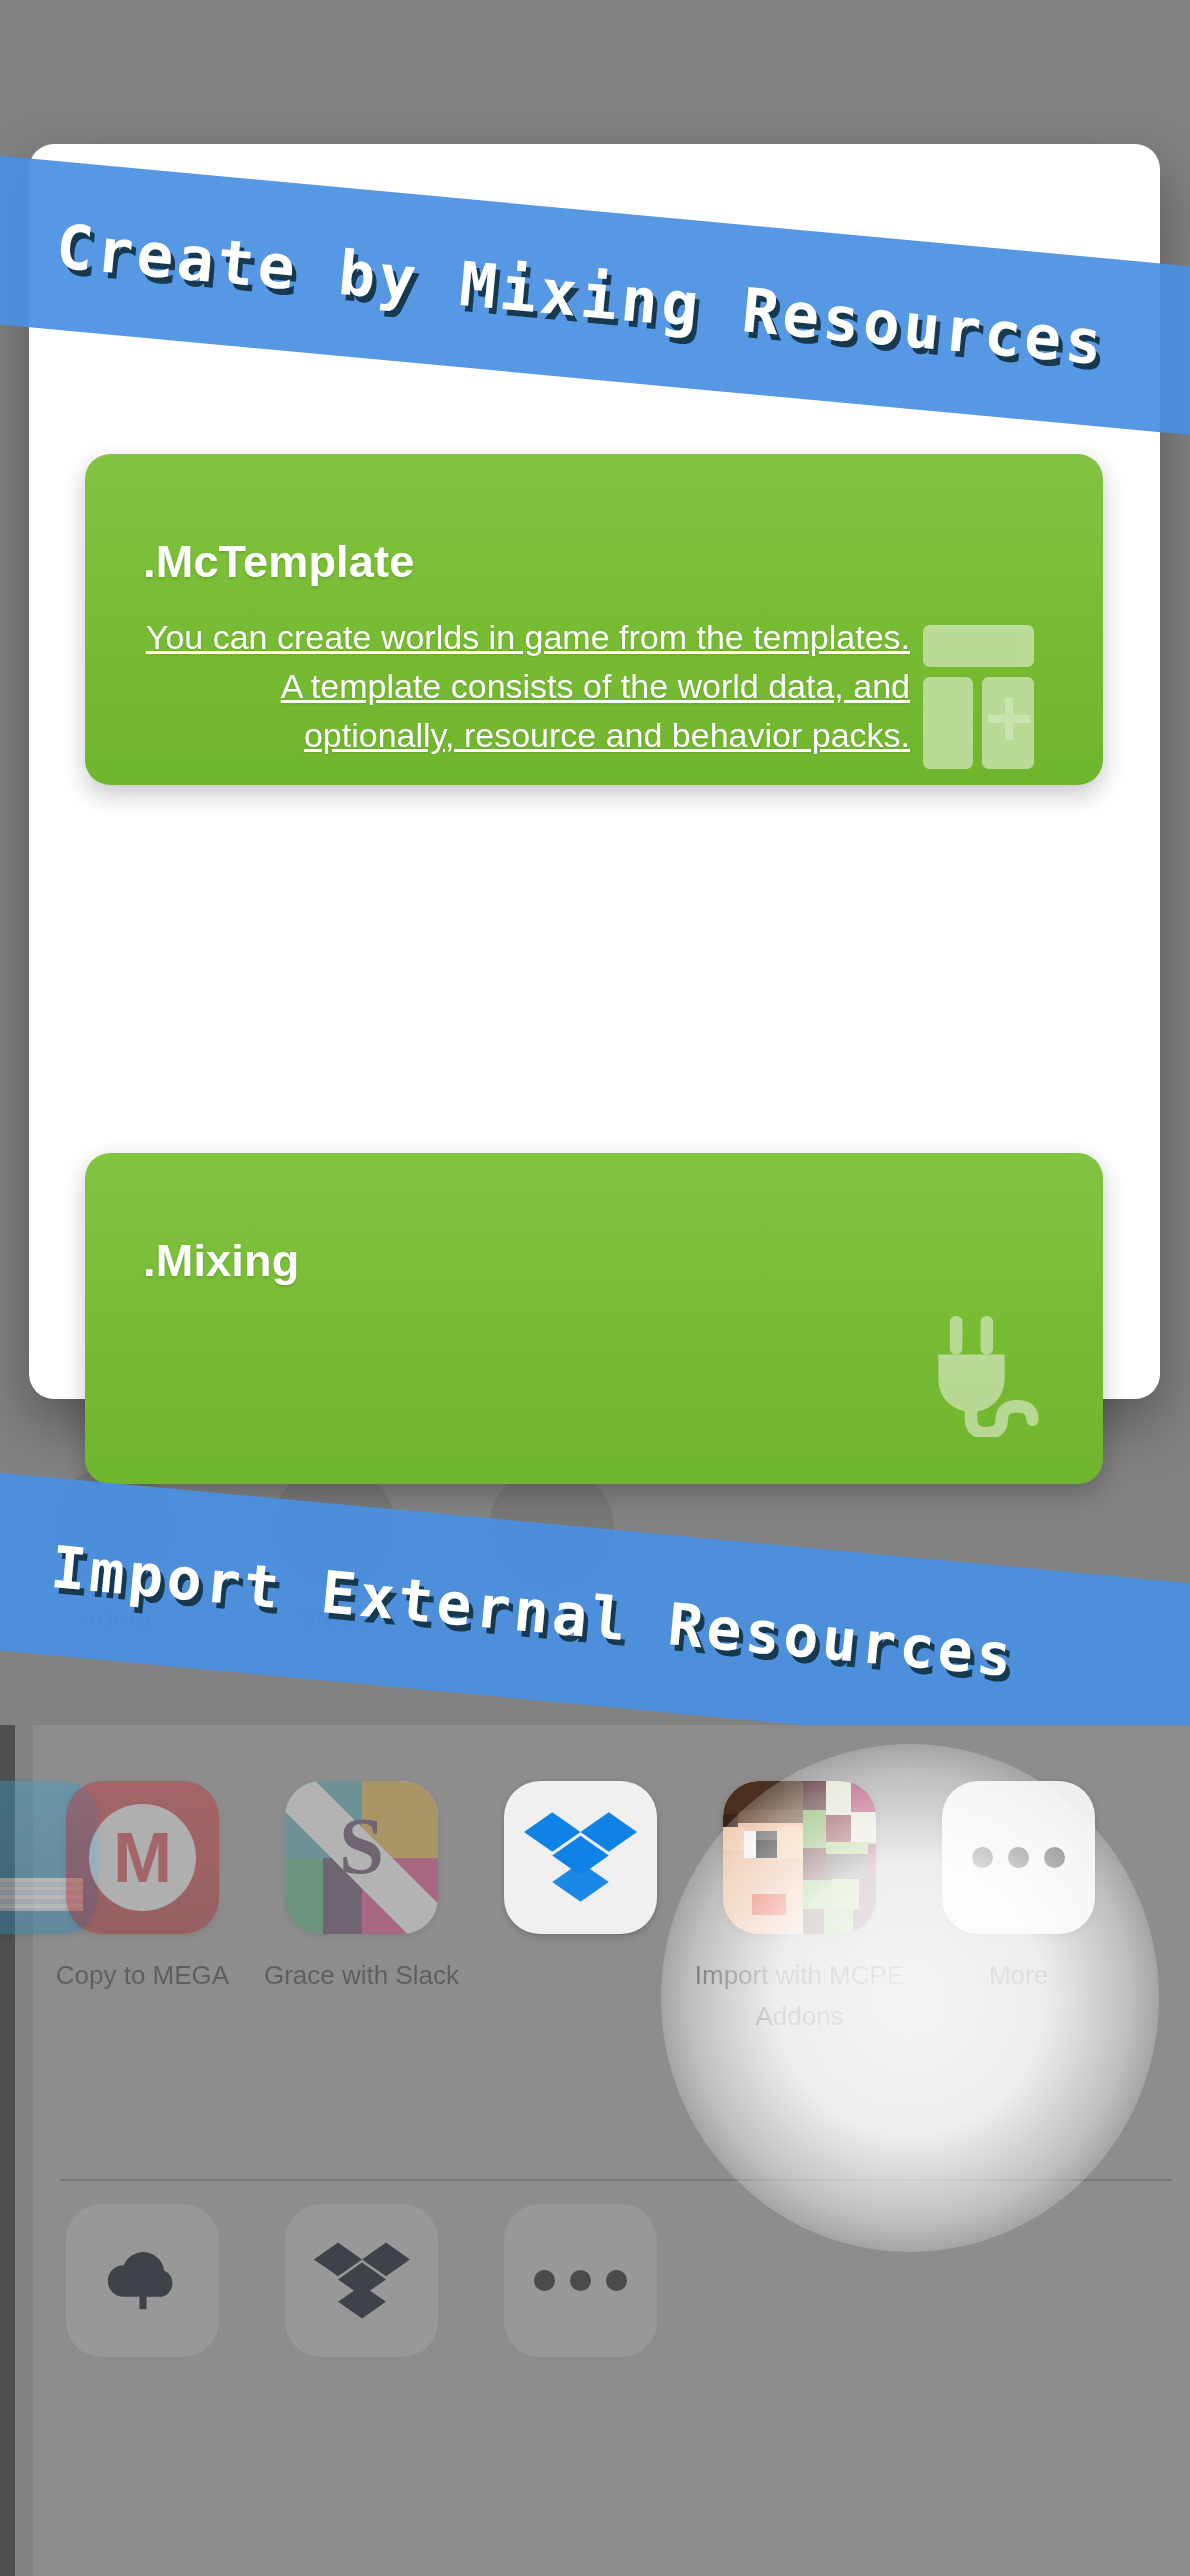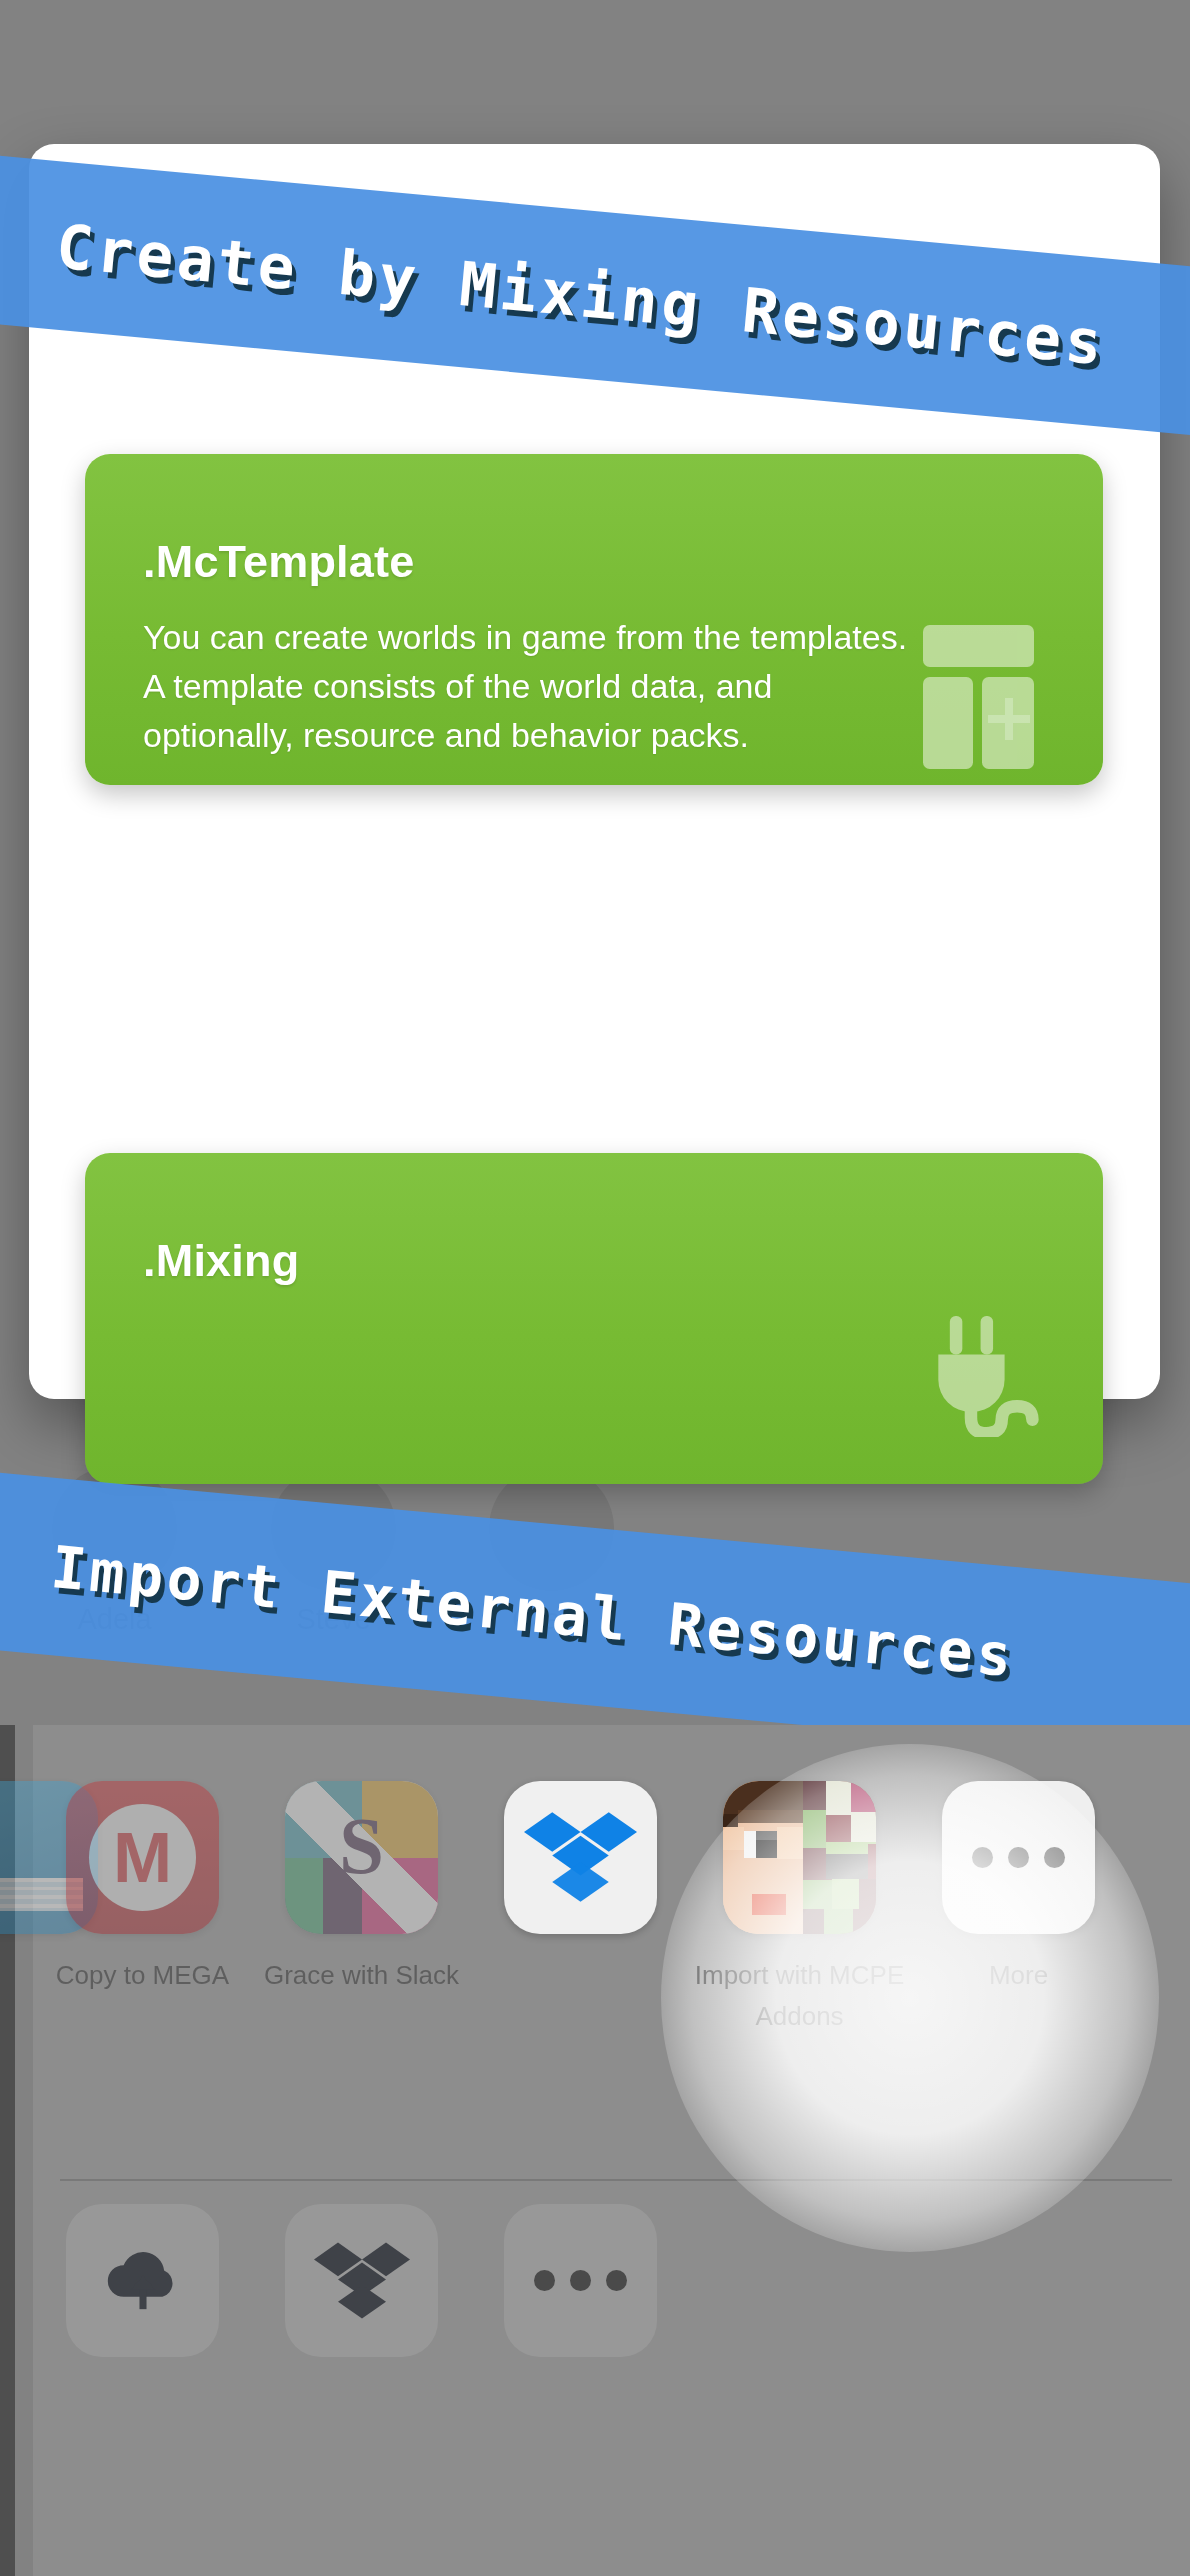--- a/index.html
+++ b/index.html
@@ -42,20 +42,21 @@
     width:125px; height:125px; border-radius:50%;
     background:rgba(60,60,60,.16); margin:0 auto 11.5px;
   }
   .contact .cname { font-size:29px; color:#3b3b3b; opacity:.55; }
 
   
   .dialog {
     position:absolute; left:29px; top:144px; width:1131px; height:1255px;
     background:#ffffff; border-radius:25px;
     box-shadow:0 25px 58px rgba(0,0,0,.35);
+    text-align:right;
   }
   .card {
     position:absolute; left:56px; width:1018px;
     border-radius:25px;
     background:linear-gradient(180deg,#82c341 0%,#77bb33 55%,#6fb52d 100%);
     box-shadow:0 9.6px 25px rgba(0,0,0,.22);
     overflow:hidden;
   }
   .card-1 { top:310px; height:331px; }
   .card-2 { top:1009px; height:331px; }
@@ -64,21 +65,21 @@
     position:absolute; left:58px; color:#fff; font-size:45px; font-weight:bold;
     letter-spacing:0.2px; text-shadow:0 1.9px 2.9px rgba(0,0,0,.12);
   }
   .card-1 .card-title { top:82px; }
   .card-2 .card-title { top:82px; }
 
   .card-body {
     position:absolute; left:58px; width:767px; color:#fff; font-size:34px;
     line-height:49px; text-shadow:0 1px 1.9px rgba(0,0,0,.10);
   }
-  .card-1 .card-body { top:159px; }
+  .card-1 .card-body { top:159px;text-decoration:underline; }
   .card-2 .card-body { top:159px; }
 
   
   .card-icon { position:absolute; right:59px; opacity:.62; }
   .card-1 .card-icon { top:171px; width:121px; height:115px; }
   .card-2 .card-icon { top:163px; width:123px; height:121px; }
 
   .tpl-tl { position:absolute; left:0; top:0; width:111px; height:42px; background:#e4f0d4; border-radius:6.7px; }
   .tpl-bl { position:absolute; left:0; top:52px; width:50px; height:92px; background:#e4f0d4; border-radius:6.7px; }
   .tpl-br { position:absolute; left:59px; top:52px; width:52px; height:92px; background:#e4f0d4; border-radius:6.7px; }

